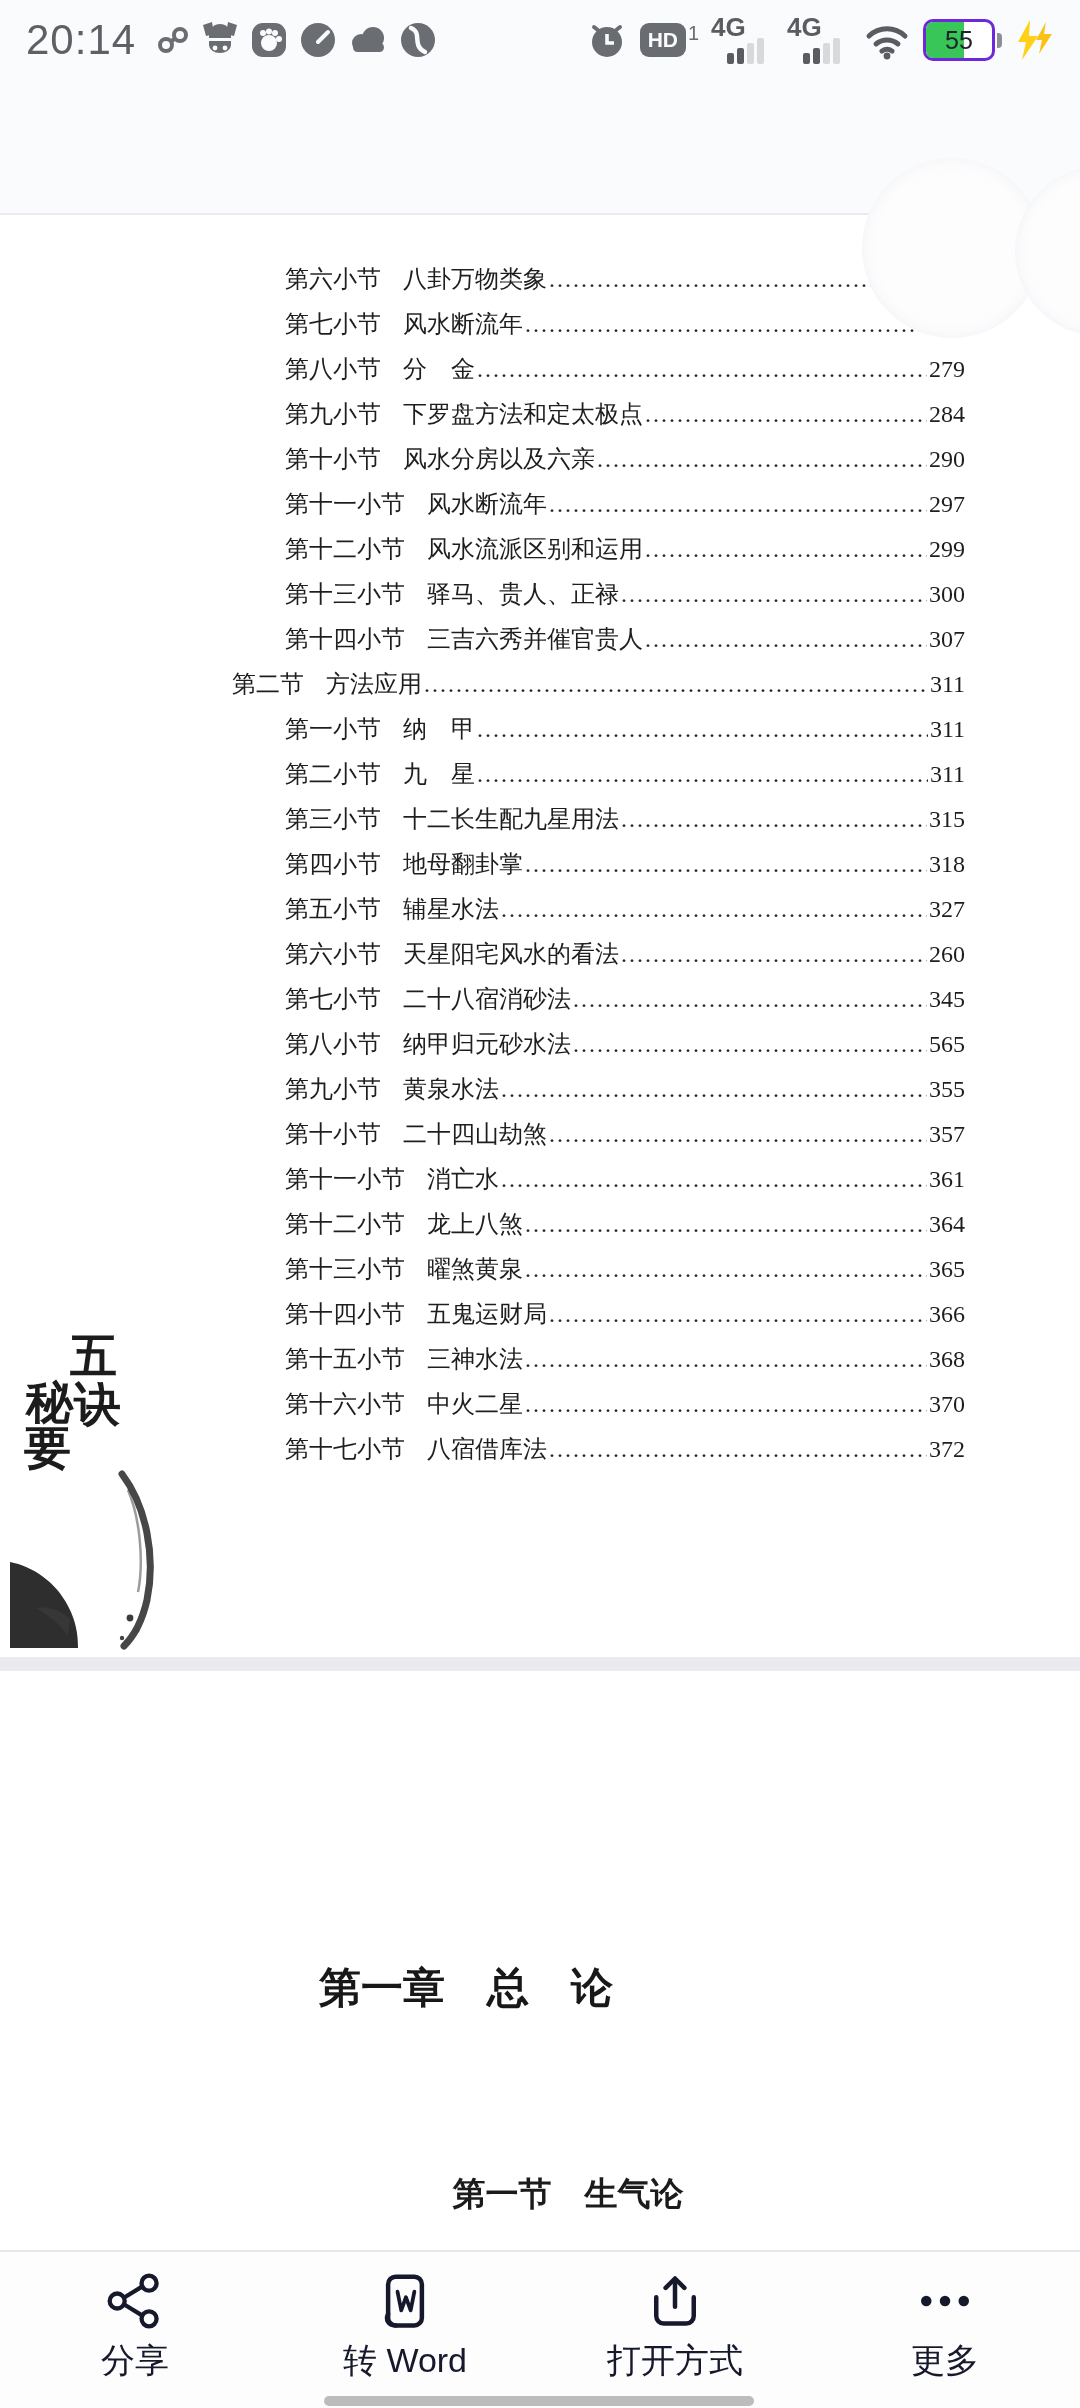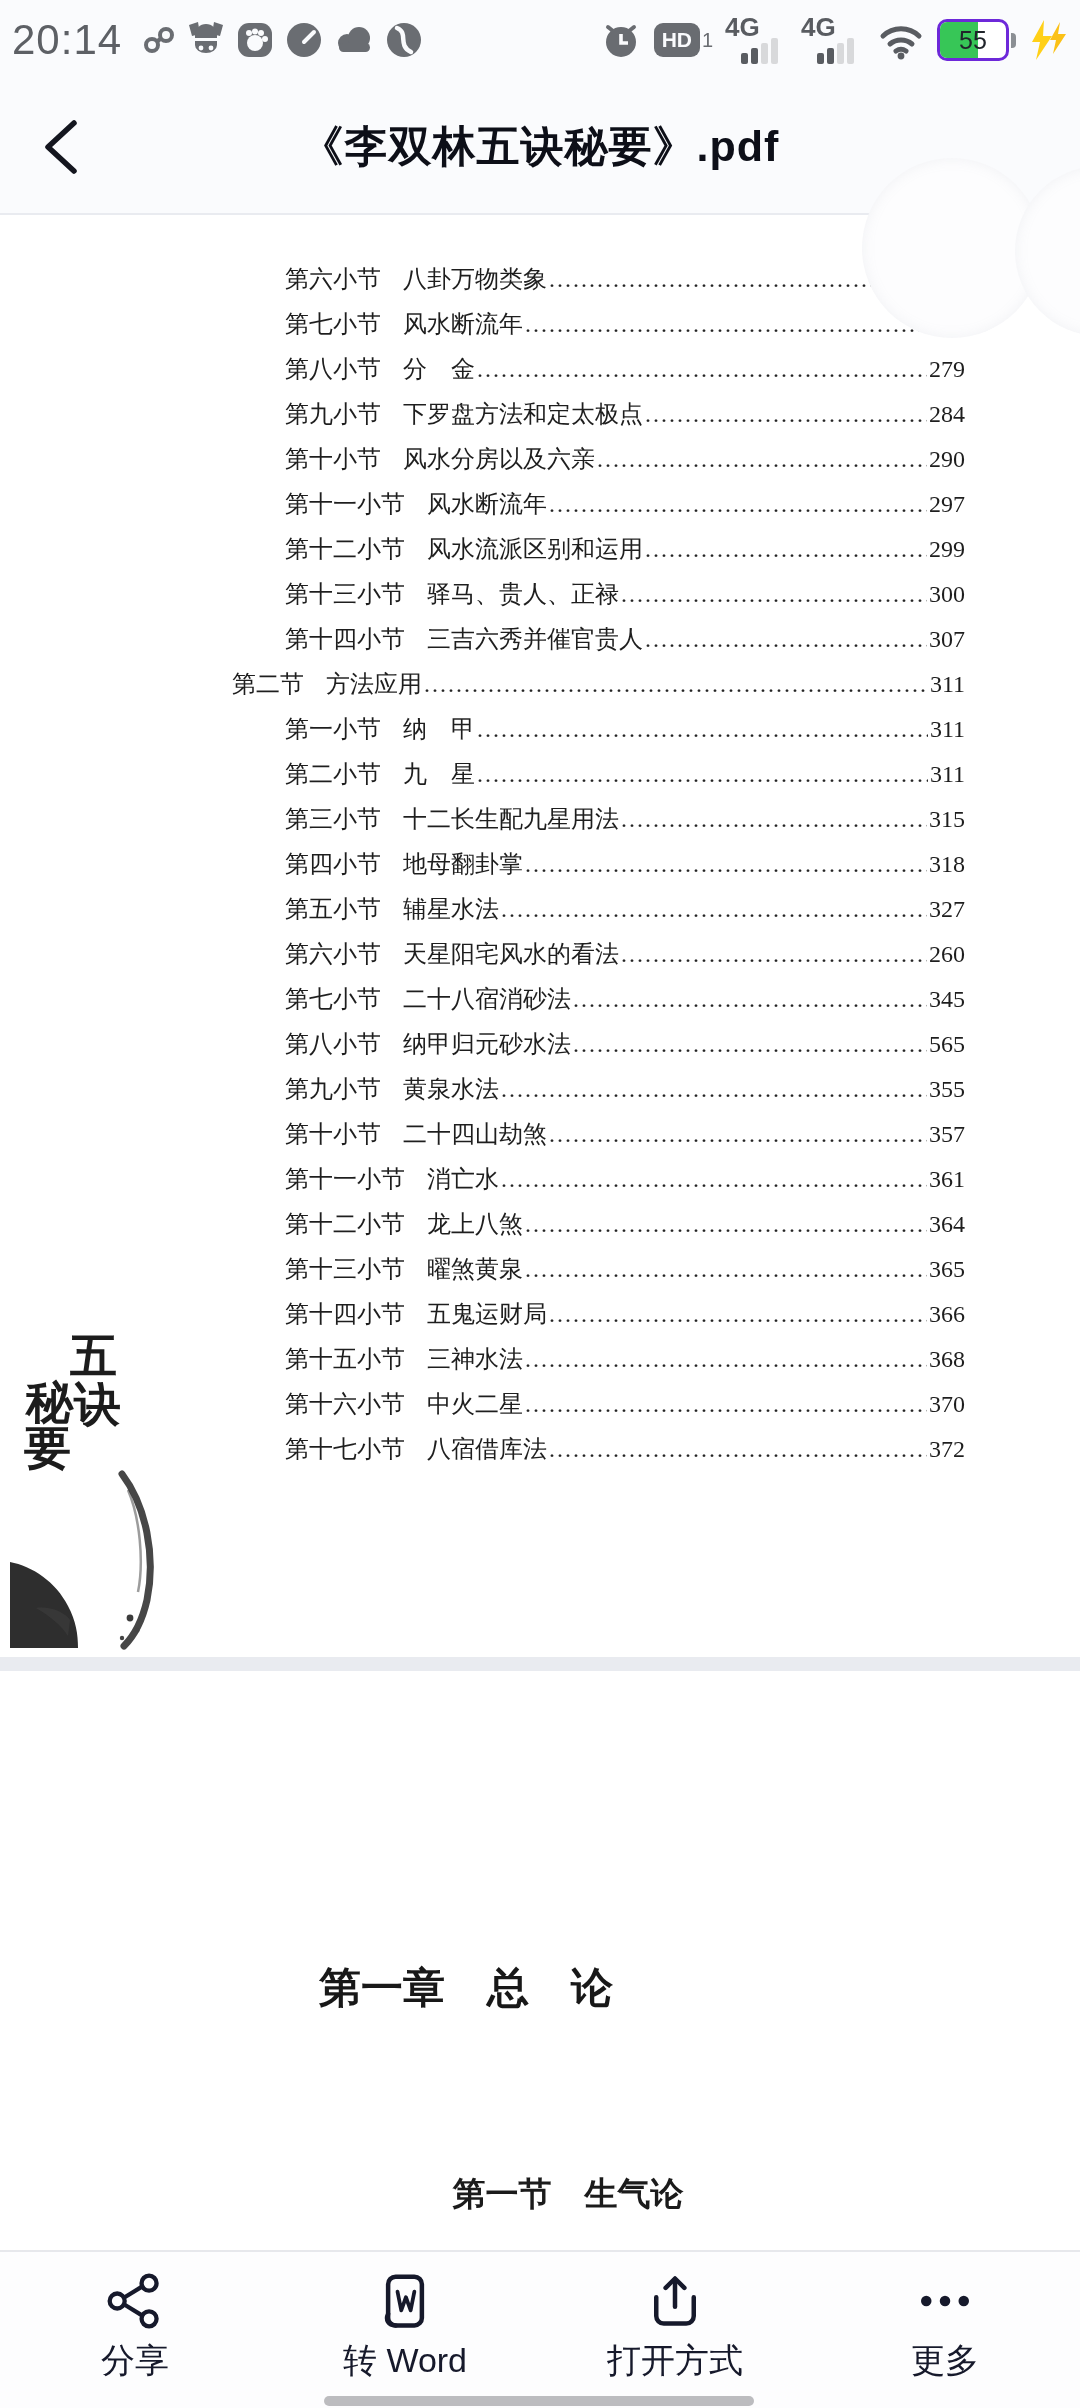--- a/index.html
+++ b/index.html
@@ -2,26 +2,26 @@
 <html><head>
 <meta charset="utf-8">
 <style>
   html,body{margin:0;padding:0;background:#e9e9ee;}
   .screen{position:relative;width:1080px;height:2408px;background:#ffffff;overflow:hidden;
           font-family:"Liberation Sans",sans-serif;}
   
   .top-chrome{position:absolute;left:0;top:0;width:1080px;height:215px;background:#fafbfd;
               border-bottom:2px solid #e9ebf0;box-sizing:border-box;z-index:5;}
   .statusbar{position:absolute;left:0;top:0;width:1080px;height:80px;display:flex;align-items:center;
-             padding:0 12px;box-sizing:border-box;}
+             padding:0 26px;box-sizing:border-box;}
   .time{font-size:42px;color:#5d6065;letter-spacing:1px;}
   .sb-left{display:flex;align-items:center;gap:11px;margin-left:18px;}
   .sb-right{display:flex;align-items:center;gap:12px;margin-left:auto;}
   .sb-ic{display:block;}
-  .hd-wrap{display:flex;align-items:center;}
+  .hd-wrap{display:flex;align-items:flex-start;}
   .hd-badge{width:46px;height:34px;border-radius:9px;background:#696c71;color:#fafbfd;font-weight:bold;
             font-size:21px;display:flex;align-items:center;justify-content:center;letter-spacing:0;}
   .hd-sub{font-size:20px;color:#696c71;margin-left:2px;line-height:1;}
   .net{position:relative;width:64px;height:52px;}
   .net .nt{position:absolute;left:0;top:-2px;font-size:26px;font-weight:bold;color:#595c61;}
   .net .bars{position:absolute;left:16px;bottom:2px;display:flex;align-items:flex-end;gap:3px;}
   .net .bar{width:7px;border-radius:2px;}
   .batt{position:relative;display:flex;align-items:center;}
   .batt-body{position:relative;width:66px;height:36px;border:3px solid #6d28d9;border-radius:10px;
              background:#fff;overflow:hidden;}
@@ -164,26 +164,20 @@
           </span>
           <span class="batt-nub"></span>
         </span>
         <svg class="sb-ic" width="40" height="44" viewBox="0 0 40 44">
           <polygon points="16,2 4,24 12,24 8,42 24,18 15,18" fill="#ffd018"></polygon>
           <polygon points="32,4 22,22 28,22 25,36 38,16 30,16" fill="#fbc117"></polygon>
         </svg>
       </span>
     </div>
 
-    <div class="navbar">
-      <svg class="back-btn" viewBox="0 0 46 58">
-        <polyline points="36,5 10,29 36,53" fill="none" stroke="#14161f" stroke-width="5.5" stroke-linecap="round" stroke-linejoin="round"></polyline>
-      </svg>
-      <div class="nav-title">《李双林五诀秘要》.pdf</div>
-    </div>
   </div>
 
   <div class="ghost-circle gc1"></div>
   <div class="ghost-circle gc2"></div>
 
   <div class="page1">
     <div class="toc">
         <div class="toc-row lvl2">
           <span class="toc-label">第六小节</span>
           <span class="toc-title">八卦万物类象</span>

